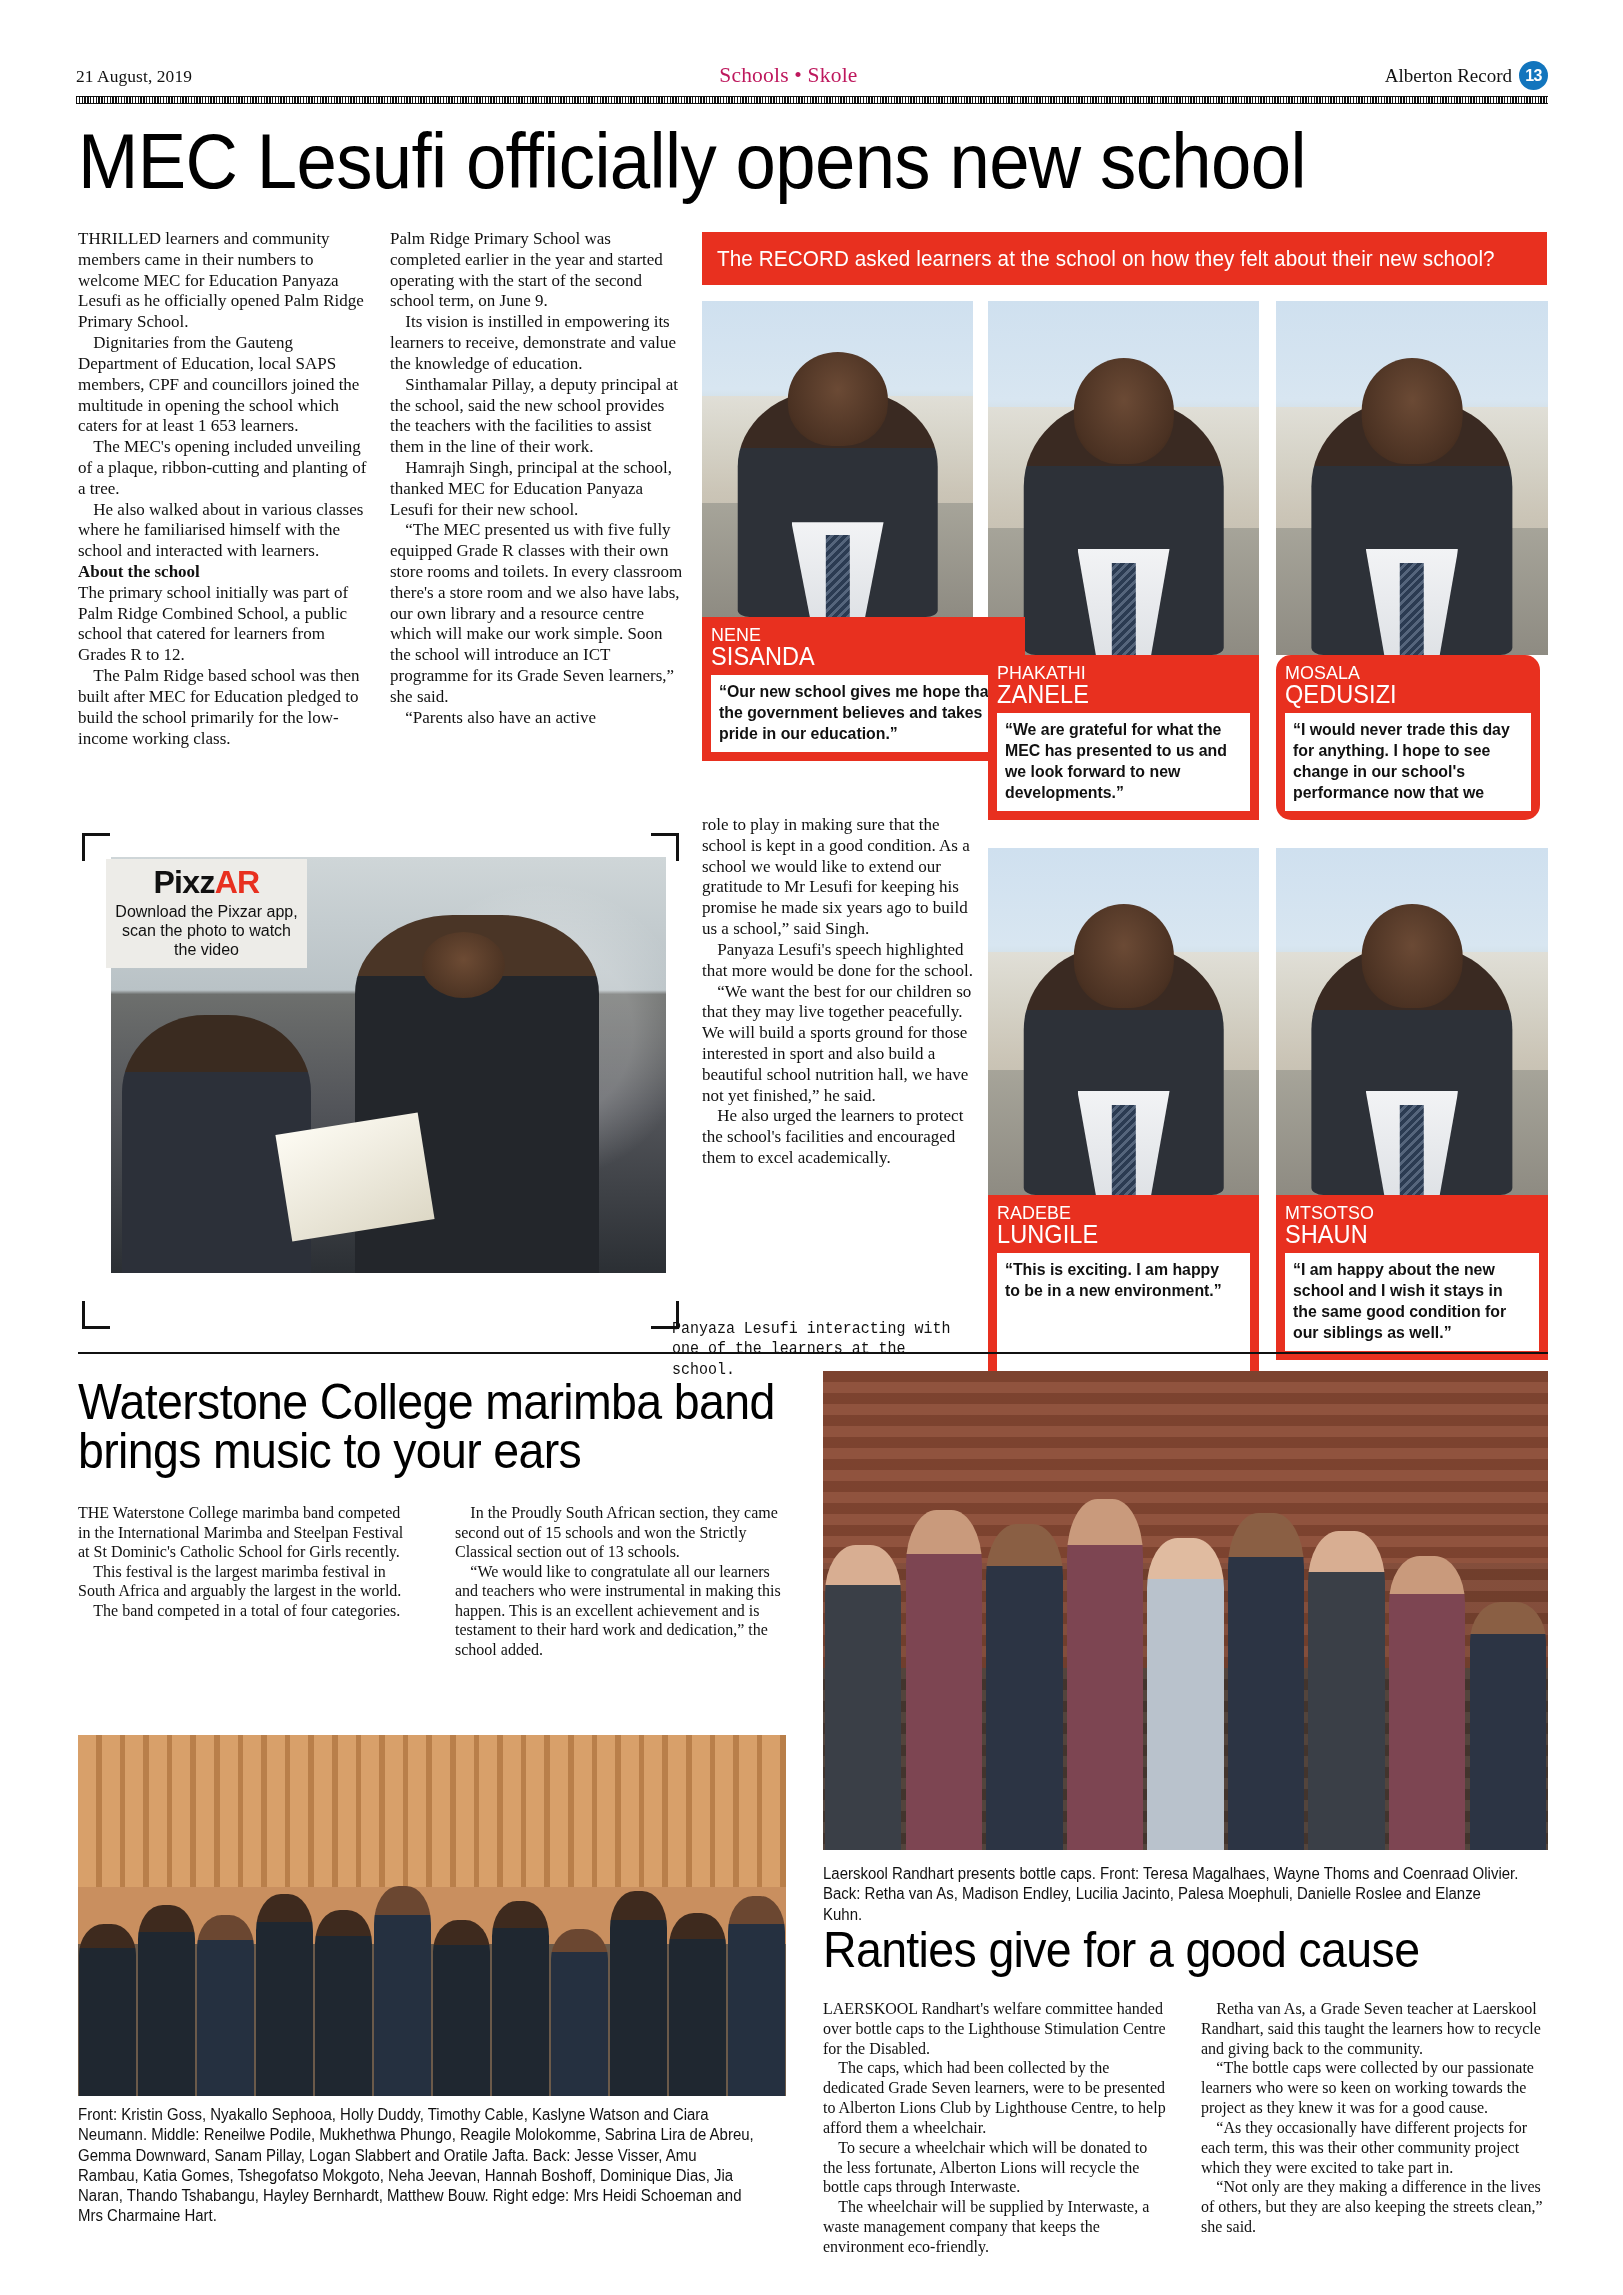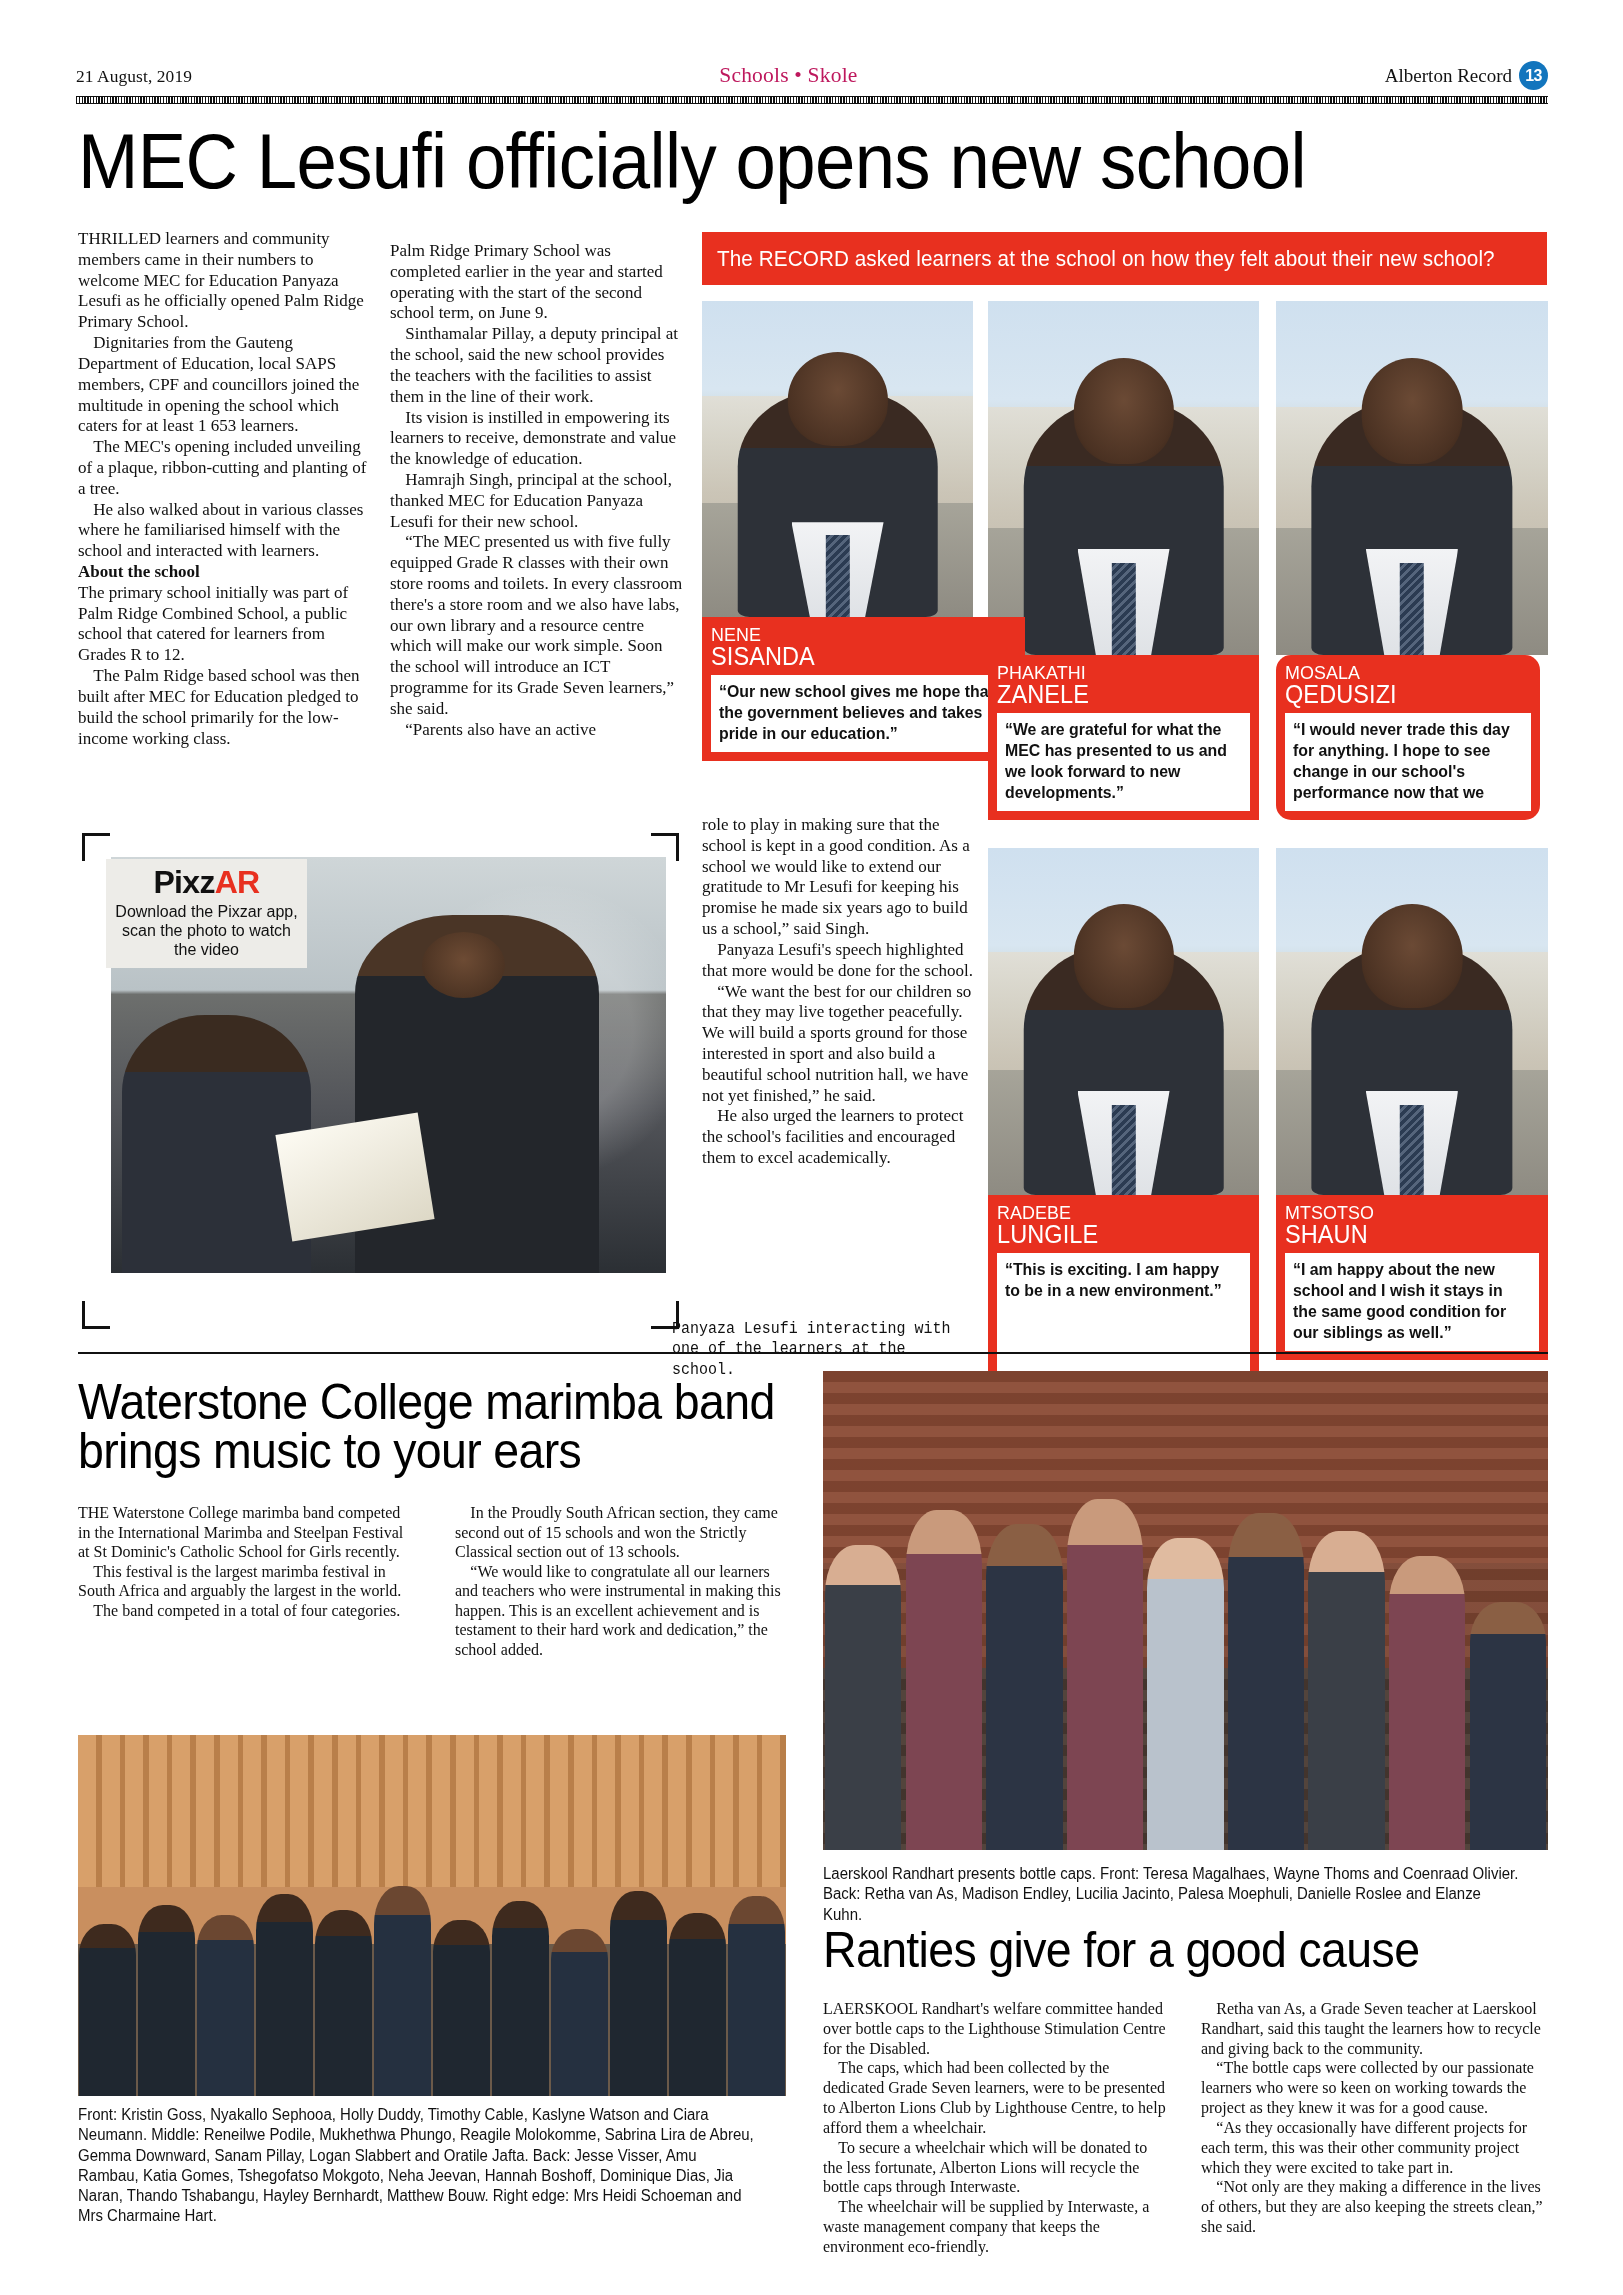--- a/index.html
+++ b/index.html
@@ -43,21 +43,21 @@
   .h-waterstone { position: absolute; left: 78px; top: 1378px; font-size: 50px; line-height: .97; white-space: normal; width: 764px; }
   .h-ranties { position: absolute; left: 823px; top: 1867px; font-size: 50px; line-height: .97; }
 
   
   .col { position: absolute; font-size: 17px; line-height: 1.225; color: #111; text-align: left; }
   .col p { text-indent: 15.3px; }
   .col p.noind { text-indent: 0; }
   .col p.sub { text-indent: 0; font-weight: bold; }
 
   .c1 { left: 78px; top: 229px; width: 295px; }
-  .c2 { left: 390px; top: 241px; width: 295px; }
+  .c2 { left: 390px; top: 229px; width: 295px; }
   .c3 { left: 702px; top: 815px; width: 278px; }
 
   .w1 { left: 78px; top: 1503px; width: 333px; font-size: 16px; line-height: 1.22; }
   .w2 { left: 455px; top: 1503px; width: 333px; font-size: 16px; line-height: 1.22; }
 
   .r1 { left: 823px; top: 1951px; width: 347px; font-size: 16px; line-height: 1.24; }
   .r2 { left: 1201px; top: 1951px; width: 347px; font-size: 16px; line-height: 1.24; }
 
   
   .red-banner {
@@ -235,22 +235,22 @@
     <p>Dignitaries from the Gauteng Department of Education, local SAPS members, CPF and councillors joined the multitude in opening the school which caters for at least 1 653 learners.</p>
     <p>The MEC's opening included unveiling of a plaque, ribbon-cutting and planting of a tree.</p>
     <p>He also walked about in various classes where he familiarised himself with the school and interacted with learners.</p>
     <p class="sub">About the school</p>
     <p class="noind">The primary school initially was part of Palm Ridge Combined School, a public school that catered for learners from Grades R to 12.</p>
     <p>The Palm Ridge based school was then built after MEC for Education pledged to build the school primarily for the low-income working class.</p>
   </div>
 
   <div class="col c2">
     <p class="noind">Palm Ridge Primary School was completed earlier in the year and started operating with the start of the second school term, on June 9.</p>
+    <p>Its vision is instilled in empowering its learners to receive, demonstrate and value the knowledge of education.</p>
     <p>Sinthamalar Pillay, a deputy principal at the school, said the new school provides the teachers with the facilities to assist them in the line of their work.</p>
-    <p>Its vision is instilled in empowering its learners to receive, demonstrate and value the knowledge of education.</p>
     <p>Hamrajh Singh, principal at the school, thanked MEC for Education Panyaza Lesufi for their new school.</p>
     <p>“The MEC presented us with five fully equipped Grade R classes with their own store rooms and toilets. In every classroom there's a store room and we also have labs, our own library and a resource centre which will make our work simple. Soon the school will introduce an ICT programme for its Grade Seven learners,” she said.</p>
     <p>“Parents also have an active</p>
   </div>
 
   <div class="col c3">
     <p class="noind">role to play in making sure that the school is kept in a good condition. As a school we would like to extend our gratitude to Mr Lesufi for keeping his promise he made six years ago to build us a school,” said Singh.</p>
     <p>Panyaza Lesufi's speech highlighted that more would be done for the school.</p>
     <p>“We want the best for our children so that they may live together peacefully. We will build a sports ground for those interested in sport and also build a beautiful school nutrition hall, we have not yet finished,” he said.</p>
     <p>He also urged the learners to protect the school's facilities and encouraged them to excel academically.</p>

